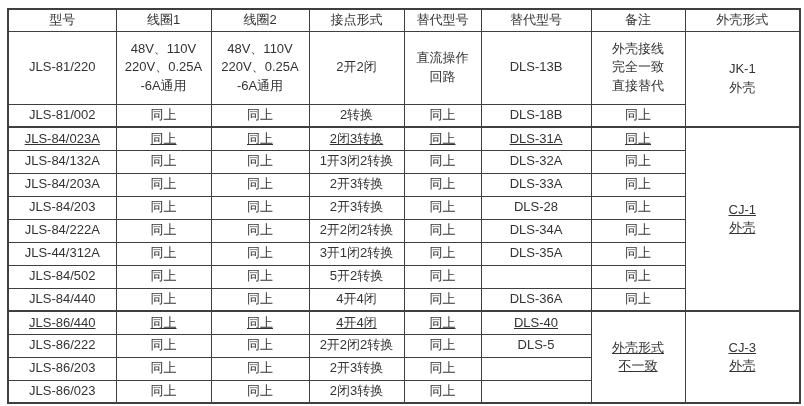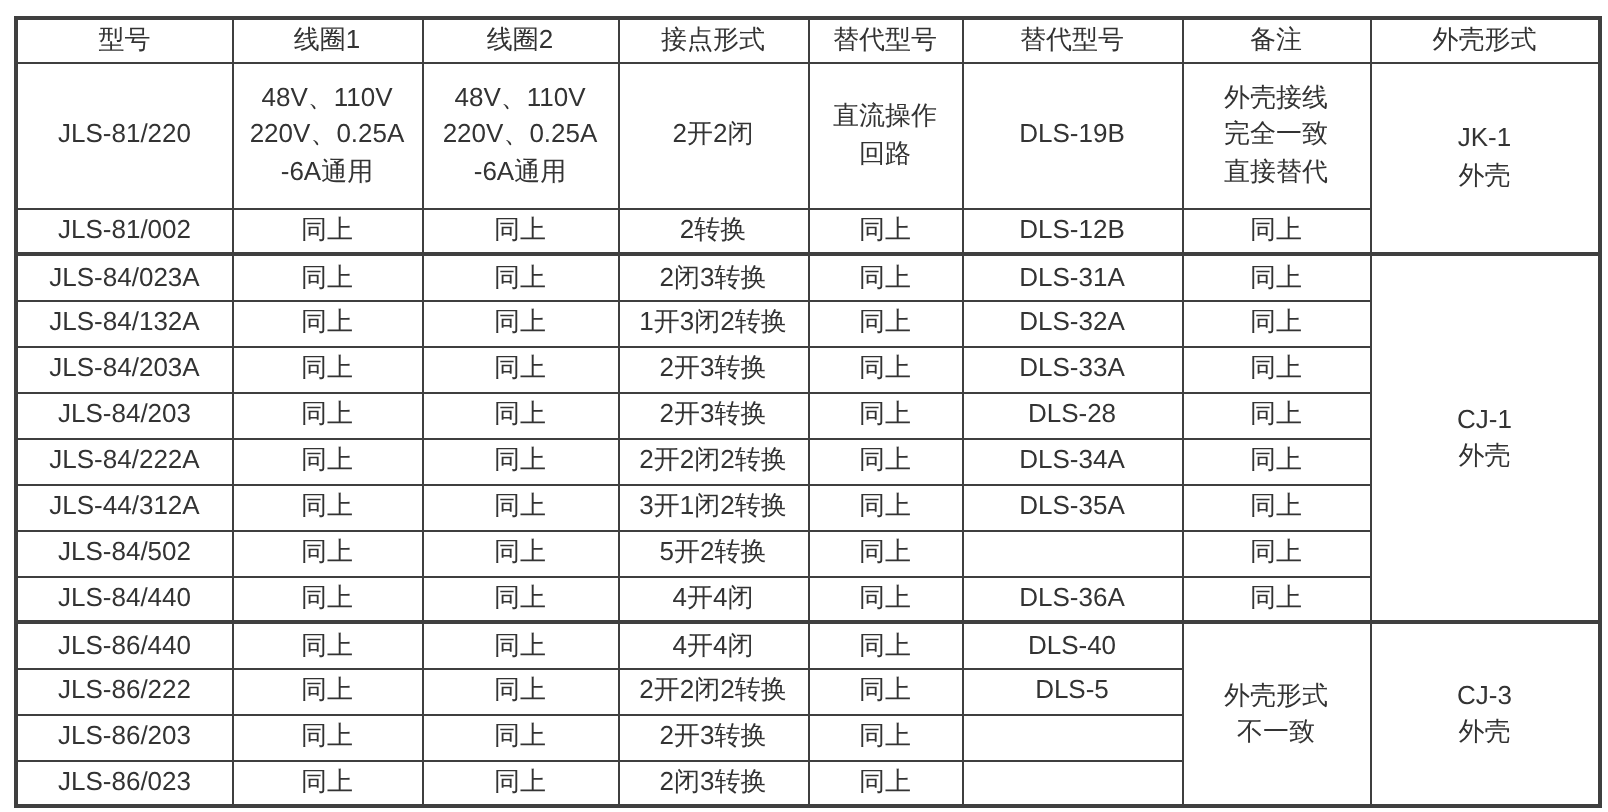--- a/index.html
+++ b/index.html
@@ -35,21 +35,21 @@
     font-size: 13px;
     color: #333333;
     padding: 1px 2px;
     white-space: pre-line;
     line-height: 1.42;
     overflow: hidden;
   }
   thead tr { height: 22px; margin-top: 47px; }
   tbody tr { height: 23px; }
   tbody tr:first-child { height: 73px; }
-  tbody tr.group-start td { border-top-width: 2px; }
+  tbody tr.group-start td { border-top-width: 2px; text-decoration: underline; }
 </style>
 </head>
 <body>
 
 <table class="spec">
   <colgroup>
     <col class="c-model">
       <col class="c-coil1">
       <col class="c-coil2">
       <col class="c-contact">
@@ -75,34 +75,34 @@
         <td>JLS-81/220</td>
         <td>48V、110V
 220V、0.25A
 -6A通用</td>
         <td>48V、110V
 220V、0.25A
 -6A通用</td>
         <td>2开2闭</td>
         <td>直流操作
 回路</td>
-        <td>DLS-19B</td>
+        <td>DLS-13B</td>
         <td>外壳接线
 完全一致
 直接替代</td>
         <td rowspan="2">JK-1
 外壳</td>
       </tr>
       <tr>
         <td>JLS-81/002</td>
         <td>同上</td>
         <td>同上</td>
         <td>2转换</td>
         <td>同上</td>
-        <td>DLS-12B</td>
+        <td>DLS-18B</td>
         <td>同上</td>
       </tr>
       <tr class="group-start">
         <td>JLS-84/023A</td>
         <td>同上</td>
         <td>同上</td>
         <td>2闭3转换</td>
         <td>同上</td>
         <td>DLS-31A</td>
         <td>同上</td>

